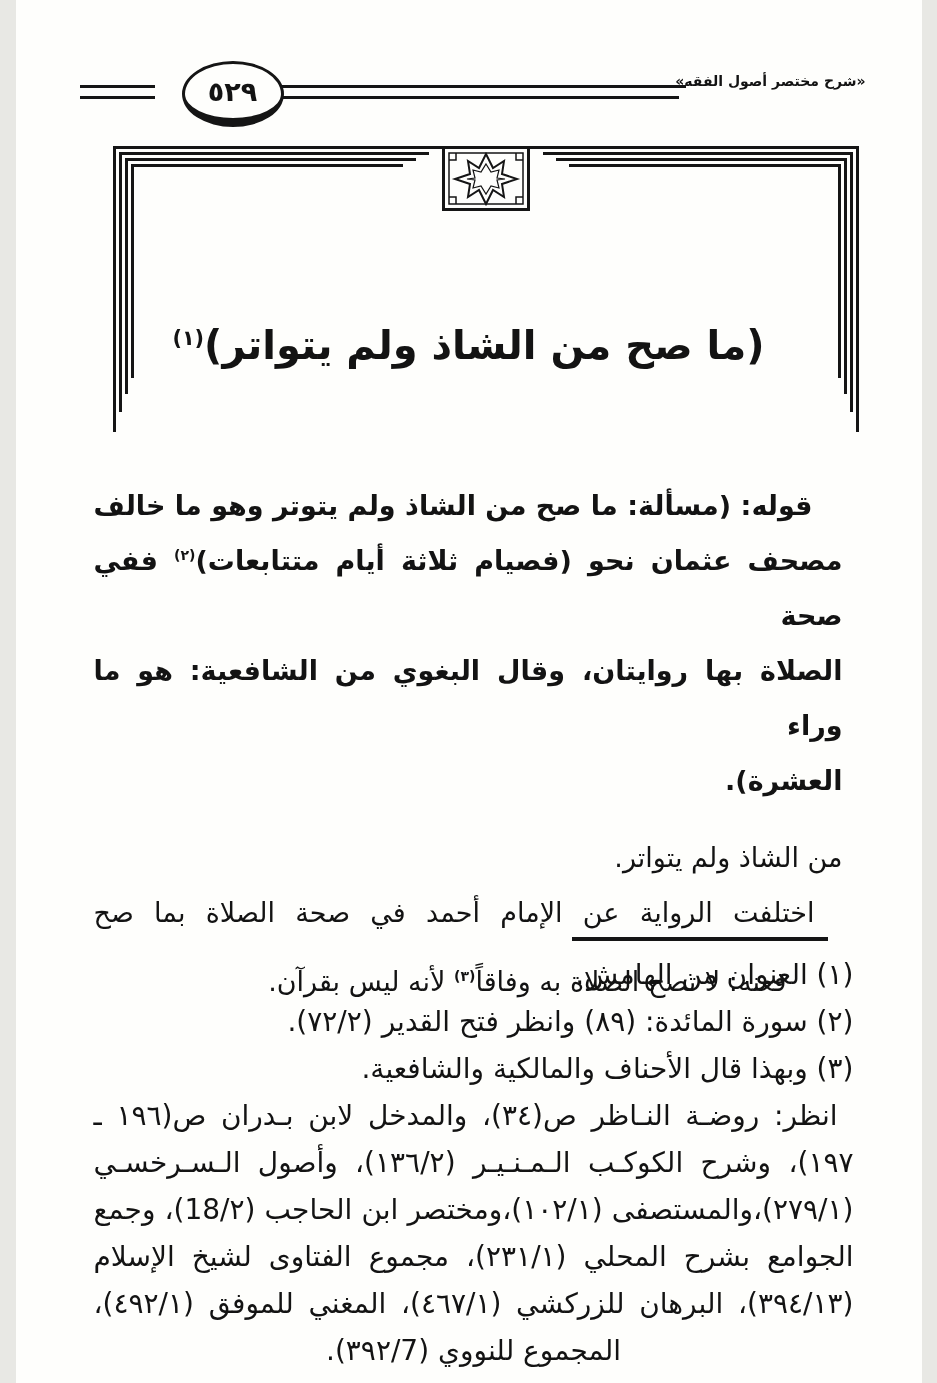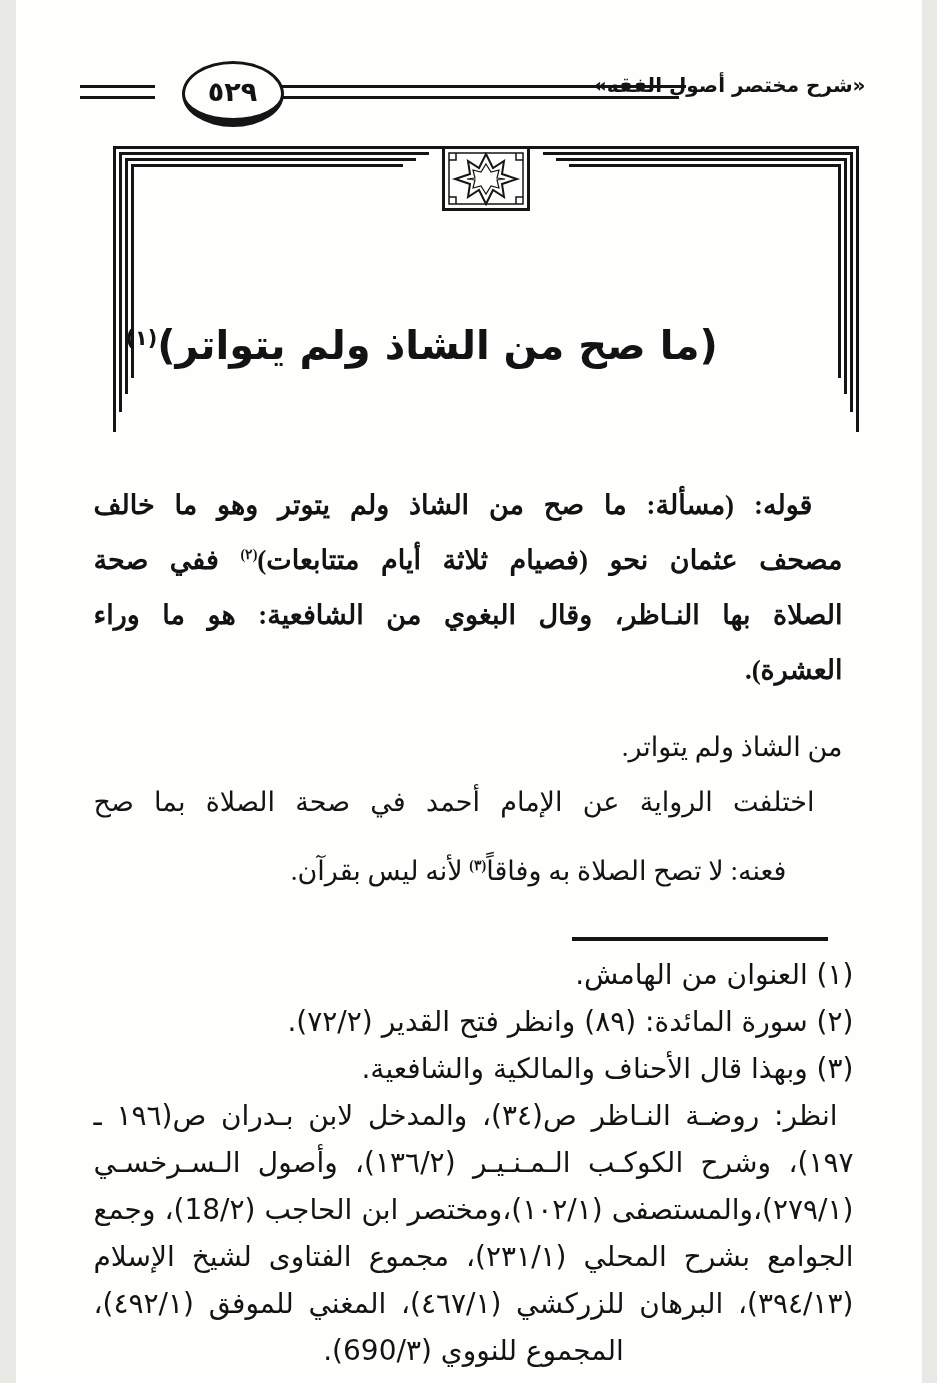--- a/index.html
+++ b/index.html
@@ -16,35 +16,35 @@
   
   .hrule{position:absolute;background:#151515;height:3px;}
   .page-number-oval{
     position:absolute;left:166px;top:61px;width:96px;height:54px;
     border:3px solid #151515;border-bottom-width:9px;border-radius:50%;
     display:flex;align-items:center;justify-content:center;
     font-size:27px;font-weight:bold;background:#fefefc;
   }
   .book-title{
     position:absolute;right:56px;top:73px;
-    font-size:20px;font-weight:bold;white-space:nowrap;
+    font-size:14px;font-weight:bold;white-space:nowrap;
   }
   
   .frame-svg{position:absolute;left:97px;top:146px;}
   
   .section-title{
     position:absolute;left:110px;right:110px;top:302px;
-    text-align:left;font-size:40px;font-weight:bold;
+    text-align:center;font-size:40px;font-weight:bold;
     letter-spacing:0px;line-height:86px;
   }
   .sup{font-size:52%;font-weight:bold;vertical-align:super;line-height:0;}
   
   .body-text{
     position:absolute;right:79px;left:78px;top:478px;
-    font-size:27px;line-height:55px;font-family:Liberation Serif, serif;
+    font-size:27px;line-height:55px;
   }
   .line{min-height:55px;}
   .jline{text-align:justify;text-align-last:justify;}
   .rline{text-align:left;text-align-last:right;}
   .p1{font-weight:bold;}
   .p2{margin-top:22px;}
   .p3{margin-top:14px;}
   .ind30{padding-right:30px;}
   .ind28{padding-right:28px;}
   .ind56{padding-right:56px;}
@@ -113,21 +113,21 @@
   </svg>
 
   <div class="section-title">
     <span>(ما صح من الشاذ ولم يتواتر)</span><span class="sup">(١)</span>
   </div>
 
   <div class="body-text">
     <div class="p1">
       <div class="line jline ind30">قوله: (مسألة: ما صح من الشاذ ولم يتوتر وهو ما خالف</div>
       <div class="line jline"><span>مصحف عثمان نحو (فصيام ثلاثة أيام متتابعات)</span><span class="sup">(٢)</span><span> ففي صحة</span></div>
-      <div class="line jline">الصلاة بها النـاظر، وقال البغوي من الشافعية: هو ما وراء</div>
+      <div class="line jline">الصلاة بها روايتان، وقال البغوي من الشافعية: هو ما وراء</div>
       <div class="line rline">العشرة).</div>
     </div>
     <div class="p2">
       <div class="line rline">من الشاذ ولم يتواتر.</div>
       <div class="line jline ind28">اختلفت الرواية عن الإمام أحمد في صحة الصلاة بما صح</div>
     </div>
     <div class="p3">
       <div class="line rline ind56"><span>فعنه: لا تصح الصلاة به وفاقاً</span><span class="sup">(٣)</span><span> لأنه ليس بقرآن.</span></div>
     </div>
   </div>
@@ -137,17 +137,17 @@
   <div class="footnotes">
     <div class="fline rline">(١) العنوان من الهامش.</div>
     <div class="fline rline">(٢) سورة المائدة: (٨٩) وانظر فتح القدير (٧٢/٢).</div>
     <div class="fline rline">(٣) وبهذا قال الأحناف والمالكية والشافعية.</div>
     <div>
       <div class="fline jline see-first">انظر: روضـة النـاظر ص(٣٤)، والمدخل لابن بـدران ص(١٩٦ ـ</div>
       <div class="fline jline">١٩٧)، وشرح الكوكـب الـمـنـيـر (١٣٦/٢)، وأصول الـسـرخسـي</div>
       <div class="fline jline">(٢٧٩/١)،والمستصفى (١٠٢/١)،ومختصر ابن الحاجب (18/٢)، وجمع</div>
       <div class="fline jline">الجوامع بشرح المحلي (٢٣١/١)، مجموع الفتاوى لشيخ الإسلام</div>
       <div class="fline jline">(٣٩٤/١٣)، البرهان للزركشي (٤٦٧/١)، المغني للموفق (٤٩٢/١)،</div>
-      <div class="fline cline">المجموع للنووي (690/٣).</div>
+      <div class="fline cline">المجموع للنووي (٣٩٢/7).</div>
     </div>
   </div>
 
 </div>
 
 </body></html>

